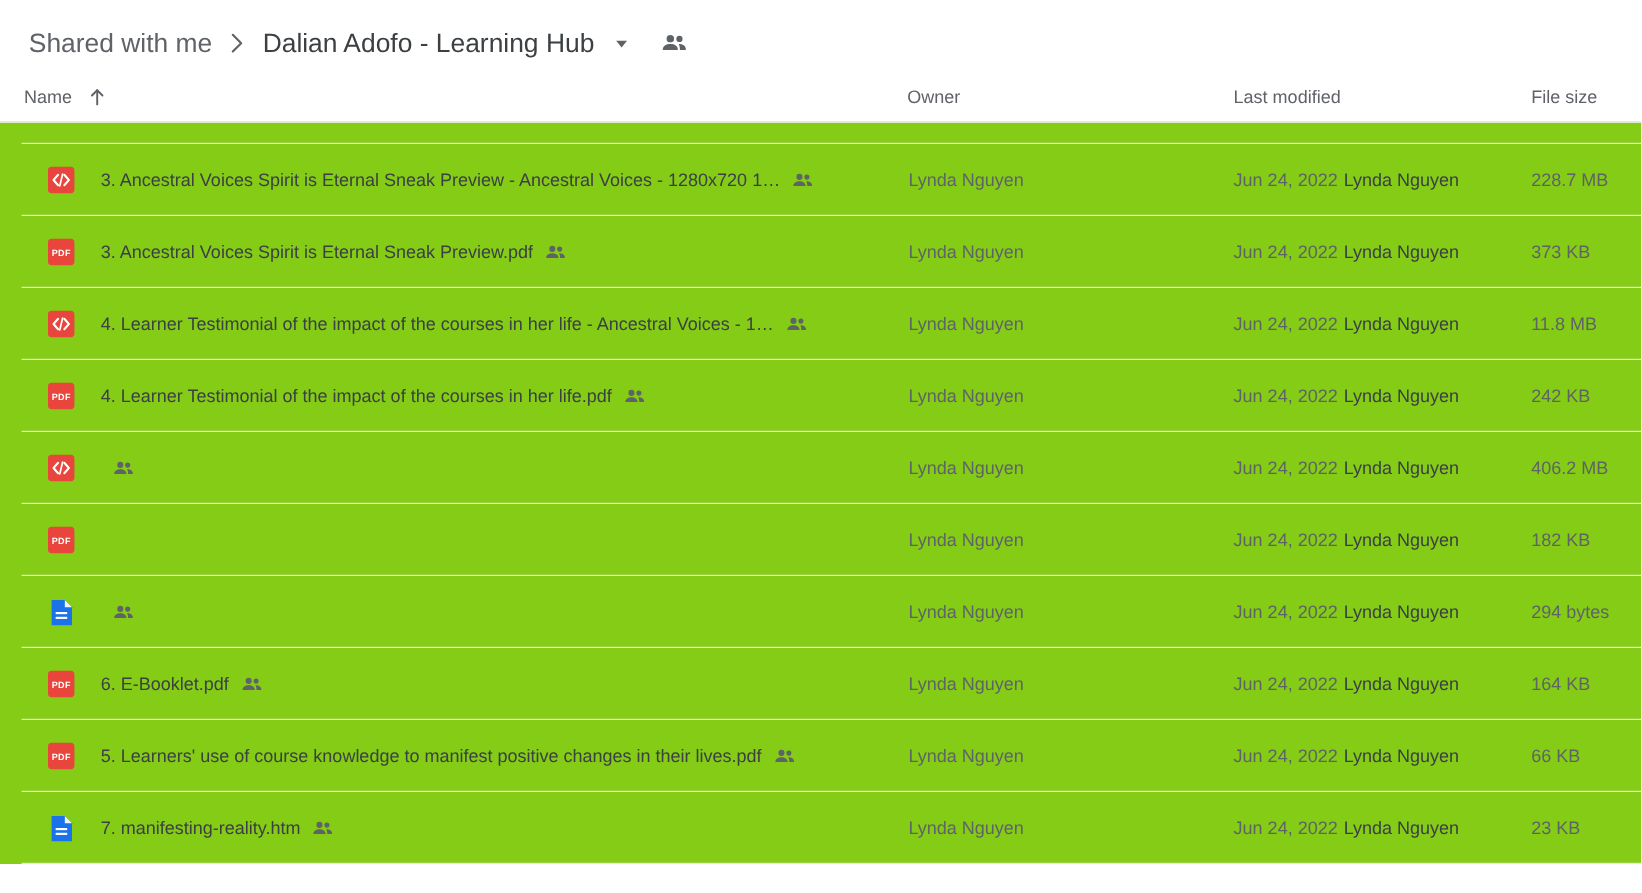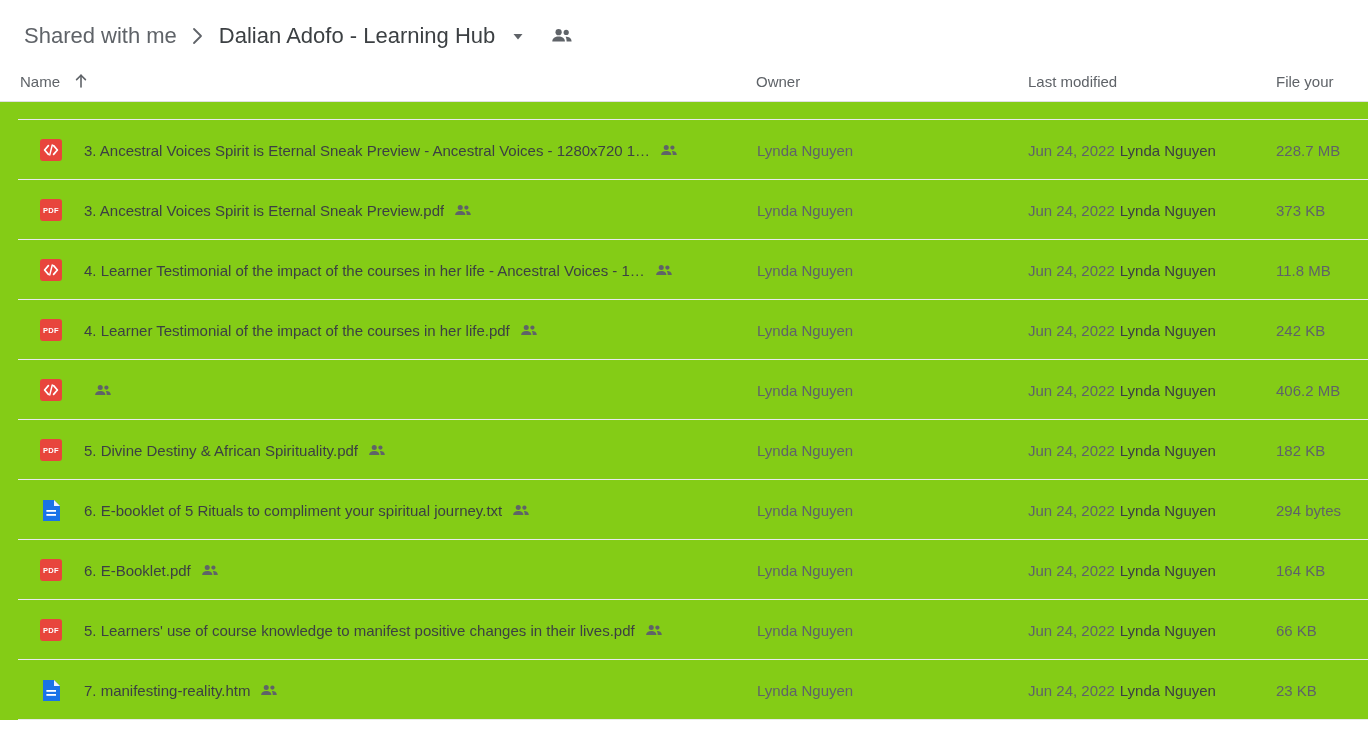--- a/index.html
+++ b/index.html
@@ -227,21 +227,21 @@
     <span>Name</span>
     <span class="sort-arrow">
       <svg width="14" height="16" viewBox="0 0 14 16" aria-hidden="true">
         <path d="M7 2.2 L7 14" stroke="#5f6368" stroke-width="1.6" stroke-linecap="round"></path>
         <path d="M2.6 6.6 L7 2.2 L11.4 6.6" fill="none" stroke="#5f6368" stroke-width="1.6" stroke-linecap="round" stroke-linejoin="round"></path>
       </svg>
     </span>
   </div>
   <div class="cell ch-owner sortable">Owner</div>
   <div class="cell ch-modified sortable">Last modified</div>
-  <div class="cell ch-size sortable">File your</div>
+  <div class="cell ch-size sortable">File size</div>
 </div>
 
 <div class="file-list">
   <div class="list-inner" id="list-inner">
       <div class="row">
         <div class="cell c-icon"></div>
         <div class="cell c-name"></div>
         <div class="cell c-owner"></div>
         <div class="cell c-mod"></div>
         <div class="cell c-size"></div>
@@ -389,31 +389,20 @@
           <span class="mod-date">Jun 24, 2022</span>
           <span class="mod-by">Lynda Nguyen</span>
         </div>
         <div class="cell c-size">
           <span class="size-text">406.2 MB</span>
         </div>
       </div>
       <div class="row">
         <div class="cell c-icon">
           <span class="ficon pdf">PDF</span>
-        </div>
-        <div class="cell c-name">
-          <span class="fname">5. Divine Destiny &amp; African Spirituality.pdf</span>
-          <span class="share-badge">
-            <svg width="18" height="13" viewBox="0 0 22 16" aria-hidden="true">
-              <circle cx="7.6" cy="4.2" r="3.1" fill="#5f6368"></circle>
-              <circle cx="15.2" cy="4.4" r="2.6" fill="#5f6368"></circle>
-              <path d="M1.3 13.6 C1.3 10.2 4.1 8.6 7.6 8.6 C11.1 8.6 13.9 10.2 13.9 13.6 Z" fill="#5f6368"></path>
-              <path d="M14.6 8.7 C17.8 8.7 20.6 9.9 20.6 13.6 L15.6 13.6 C15.6 11.6 15.3 10 14.6 8.7 Z" fill="#5f6368"></path>
-            </svg>
-          </span>
         </div>
         <div class="cell c-owner">
           <span class="owner-text">Lynda Nguyen</span>
         </div>
         <div class="cell c-mod">
           <span class="mod-date">Jun 24, 2022</span>
           <span class="mod-by">Lynda Nguyen</span>
         </div>
         <div class="cell c-size">
           <span class="size-text">182 KB</span>
@@ -424,21 +413,20 @@
           <span class="ficon doc">
             <svg width="19" height="23" viewBox="0 0 19 23" aria-hidden="true">
               <path d="M1 1 H12 L18 7 V22 H1 Z" fill="#1a73e8"></path>
               <path d="M12 1 L18 7 H12 Z" fill="#ffffff" opacity="0.92"></path>
               <rect x="4.4" y="11" width="9.6" height="1.8" fill="#ffffff"></rect>
               <rect x="4.4" y="15" width="9.6" height="1.8" fill="#ffffff"></rect>
             </svg>
           </span>
         </div>
         <div class="cell c-name">
-          <span class="fname">6. E-booklet of 5 Rituals to compliment your spiritual journey.txt</span>
           <span class="share-badge">
             <svg width="18" height="13" viewBox="0 0 22 16" aria-hidden="true">
               <circle cx="7.6" cy="4.2" r="3.1" fill="#5f6368"></circle>
               <circle cx="15.2" cy="4.4" r="2.6" fill="#5f6368"></circle>
               <path d="M1.3 13.6 C1.3 10.2 4.1 8.6 7.6 8.6 C11.1 8.6 13.9 10.2 13.9 13.6 Z" fill="#5f6368"></path>
               <path d="M14.6 8.7 C17.8 8.7 20.6 9.9 20.6 13.6 L15.6 13.6 C15.6 11.6 15.3 10 14.6 8.7 Z" fill="#5f6368"></path>
             </svg>
           </span>
         </div>
         <div class="cell c-owner">

